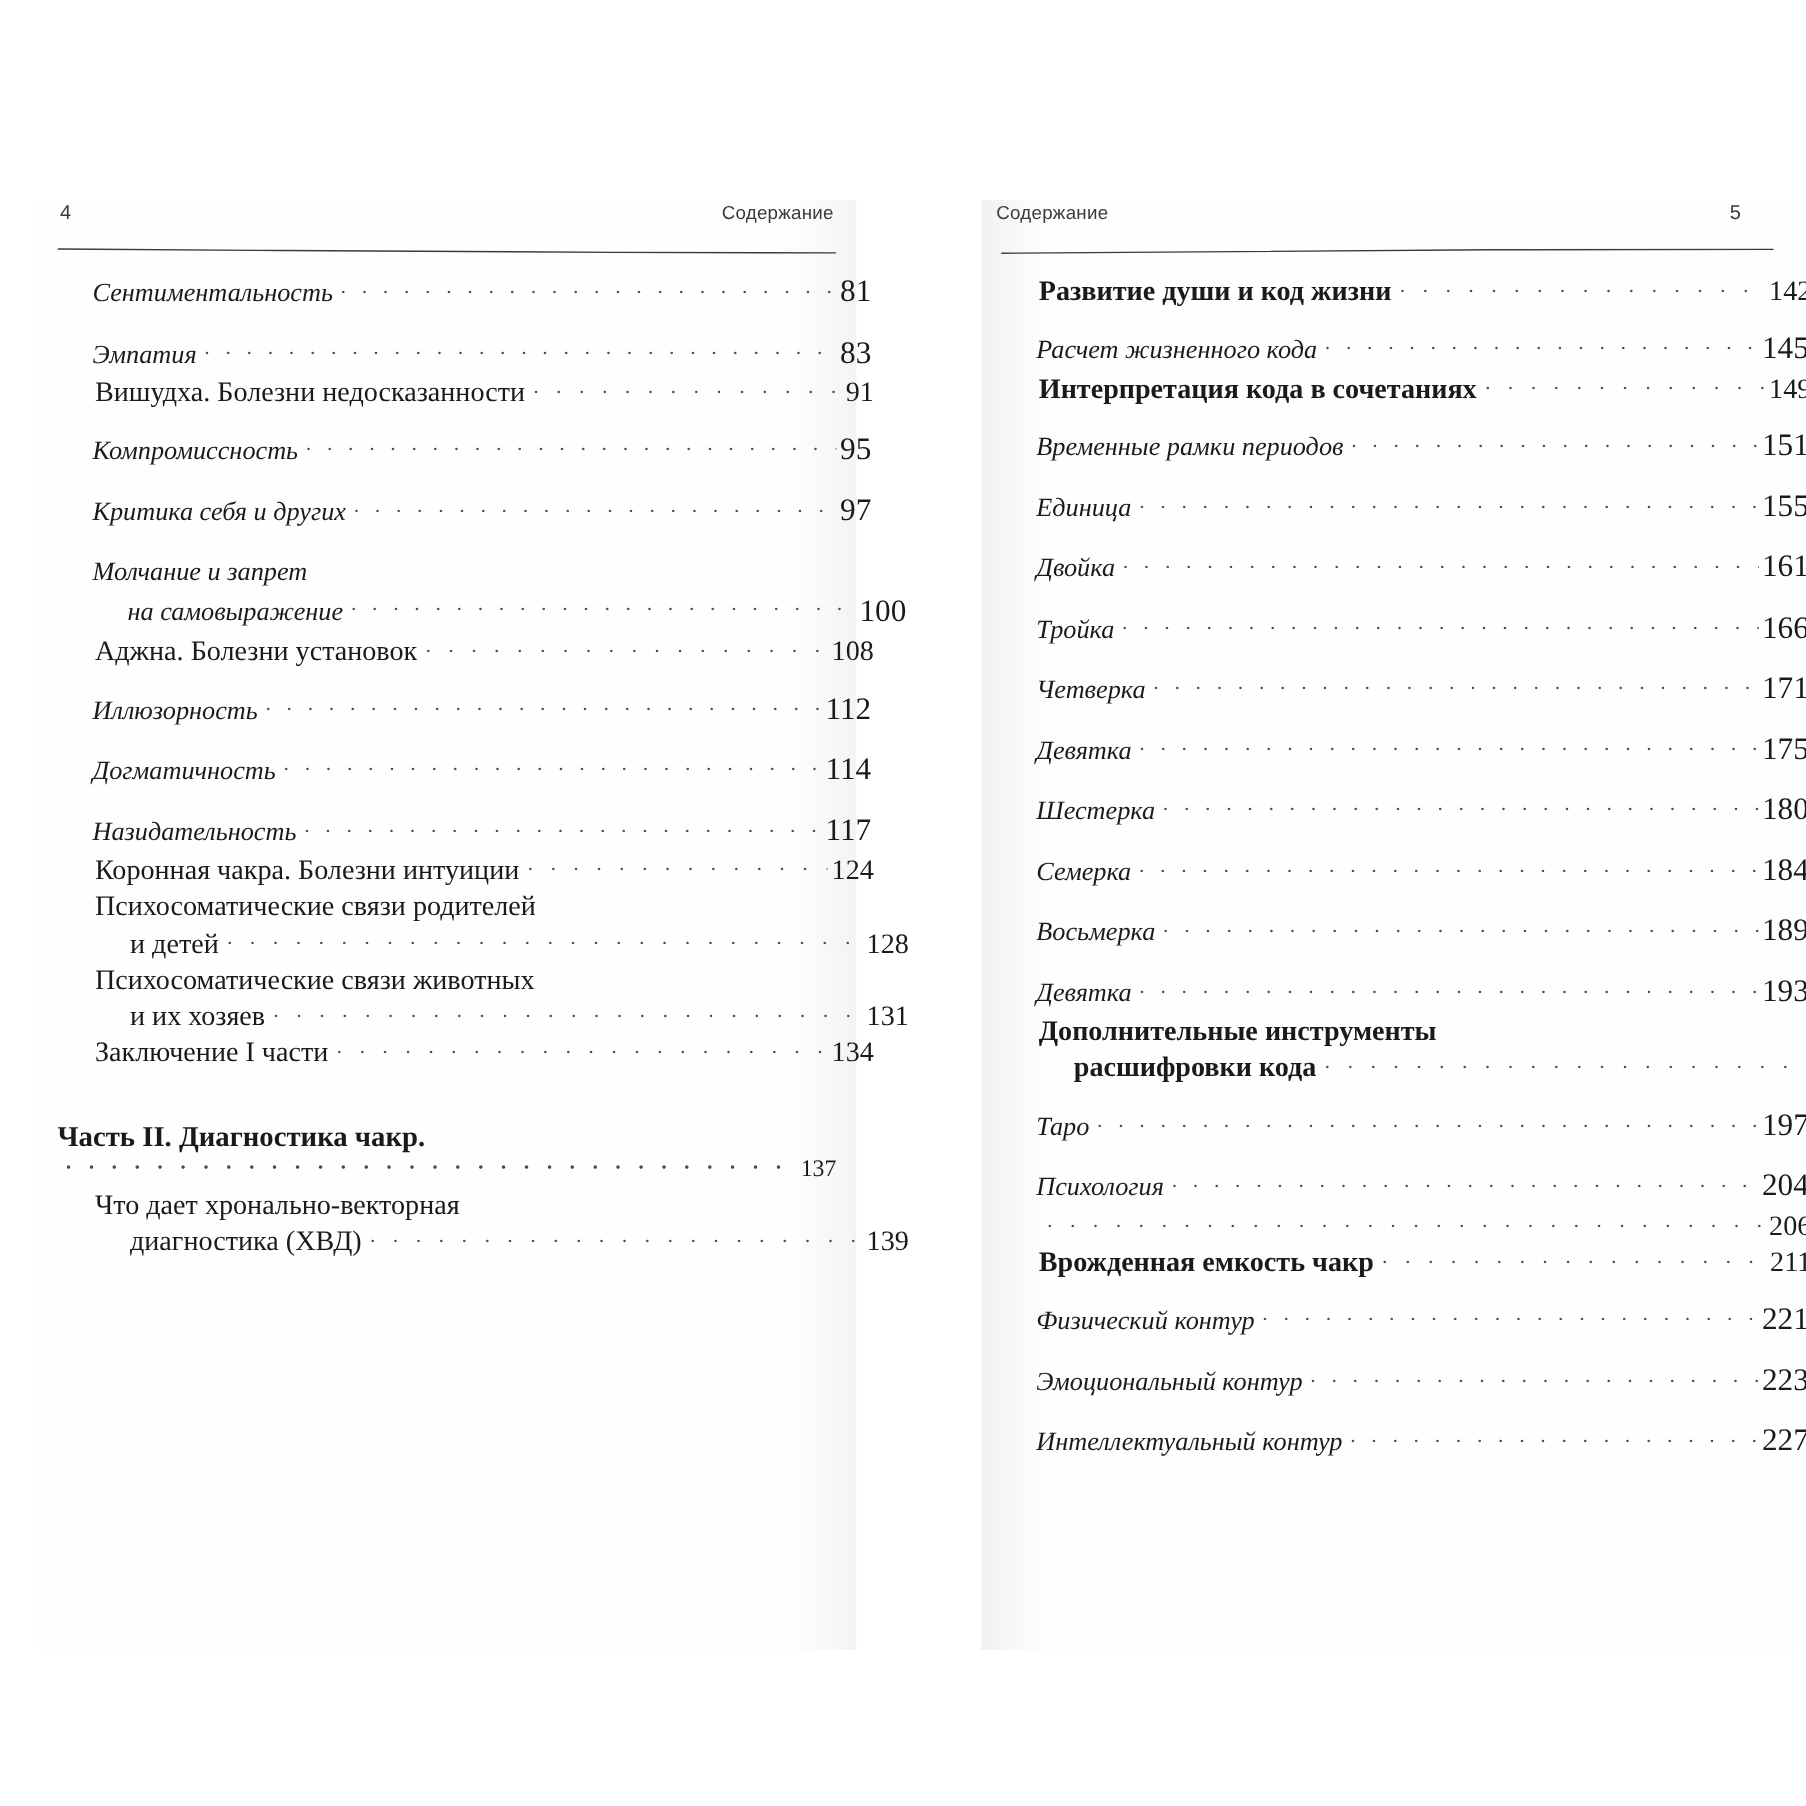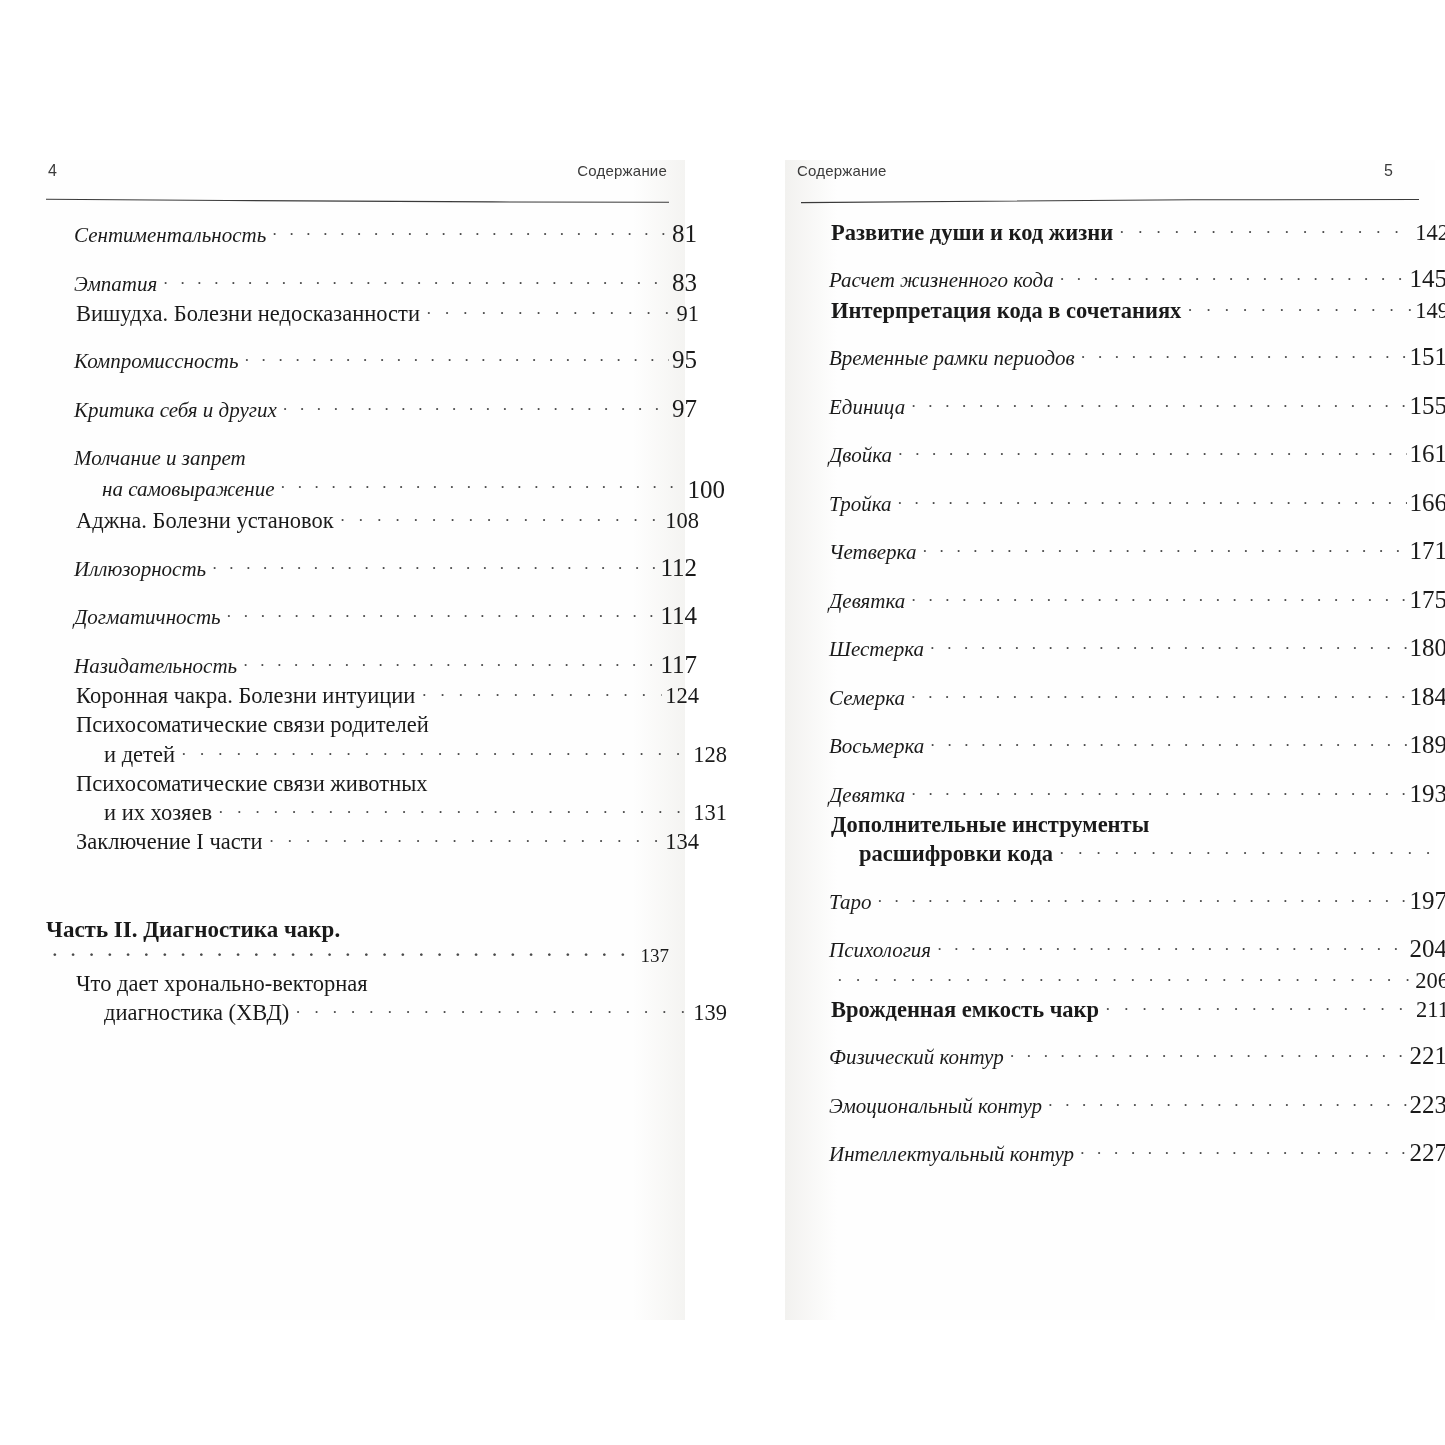--- a/index.html
+++ b/index.html
@@ -141,21 +141,21 @@
     margin-top: 16px;
     padding-left: 28px;
   }
   .lvl2 .title  { font-weight: 400; }
   .lvl2 .pageno { font-style: normal; font-size: 25px; }
 
   
   .part {
     font-size: 23px;
     font-weight: 700;
-    margin-top: 58px;
+    margin-top: 38px;
     padding-left: 0;
   }
   .part .title  { font-weight: 700; }
   .part .pageno { font-weight: 400; font-size: 19px; }
 
   
   .lvl1 { padding-left: 30px; }
   .part { padding-left: 0px; }
 
   

